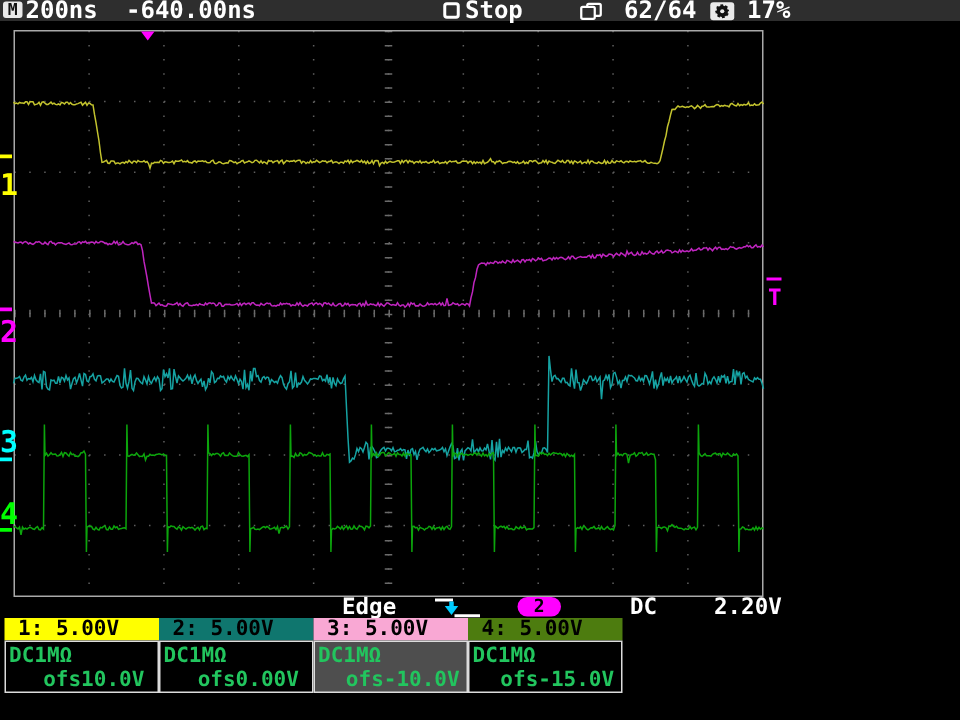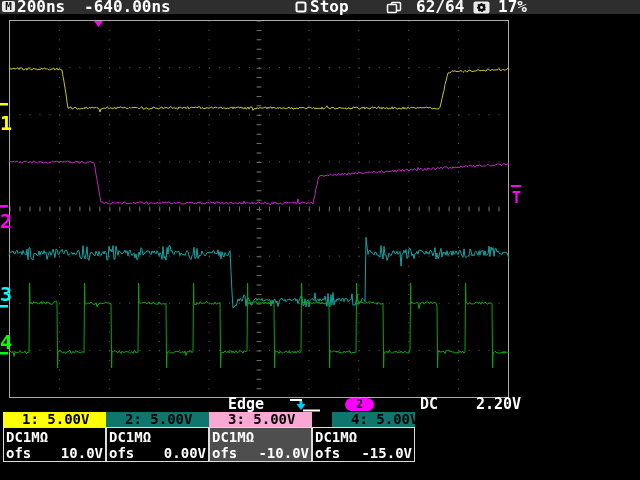--- a/index.html
+++ b/index.html
@@ -15,25 +15,25 @@
   
   #plot{position:absolute;left:0;top:14px;}
   
   .trigrow{position:absolute;left:0;top:397px;width:592px;height:15px;color:#fff;
            font-size:15px;line-height:15px;}
   .trigrow span{position:absolute;white-space:pre;}
   .srcoval{left:345px;top:1px;width:29px;height:13px;border-radius:7px;
            color:#000;font-size:12px;line-height:13px;text-align:center;}
   
   .chgroup{position:absolute;top:412px;width:103px;}
-  .ch-head{height:15px;color:#000;font-size:14px;line-height:15px;padding-left:19px;
+  .ch-head{height:15px;color:#000;font-size:14px;line-height:15px;padding-left:9px;
            box-sizing:border-box;white-space:pre;}
   .ch-info{height:35px;border:1px solid #dcdcdc;box-sizing:border-box;background:#000;
-           color:#ffffff;font-size:14px;line-height:16px;padding:1px 2px 0 2px;}
-  .ch-info .row2{display:flex;justify-content:space-between;}
+           color:#22c55e;font-size:14px;line-height:16px;padding:1px 2px 0 2px;}
+  .ch-info .row2{display:flex;justify-content:center;margin-left:16px;}
 </style>
 </head>
 <body>
 
 <div id="screen">
 
   <div class="topbar">
     <span class="mbadge">M</span>
     <span style="left:17px">200ns</span>
     <span style="left:84px">-640.00ns</span>
@@ -136,21 +136,21 @@
     <div class="ch-head" style="background: #f9a8d4;">3: 5.00V</div>
     <div class="ch-info" style="background: rgb(78, 78, 78);">
       <div>DC1MΩ</div>
       <div class="row2">
           <span>ofs</span>
           <span>-10.0V</span>
         </div>
     </div>
   </div>
   <div class="chgroup" style="left:312px">
-    <div class="ch-head" style="background: #0f766e; margin-left: 20px;">4: 5.00V</div>
+    <div class="ch-head" style="background: #4d7c0f;">4: 5.00V</div>
     <div class="ch-info">
       <div>DC1MΩ</div>
       <div class="row2">
           <span>ofs</span>
           <span>-15.0V</span>
         </div>
     </div>
   </div>
 </div>
 

